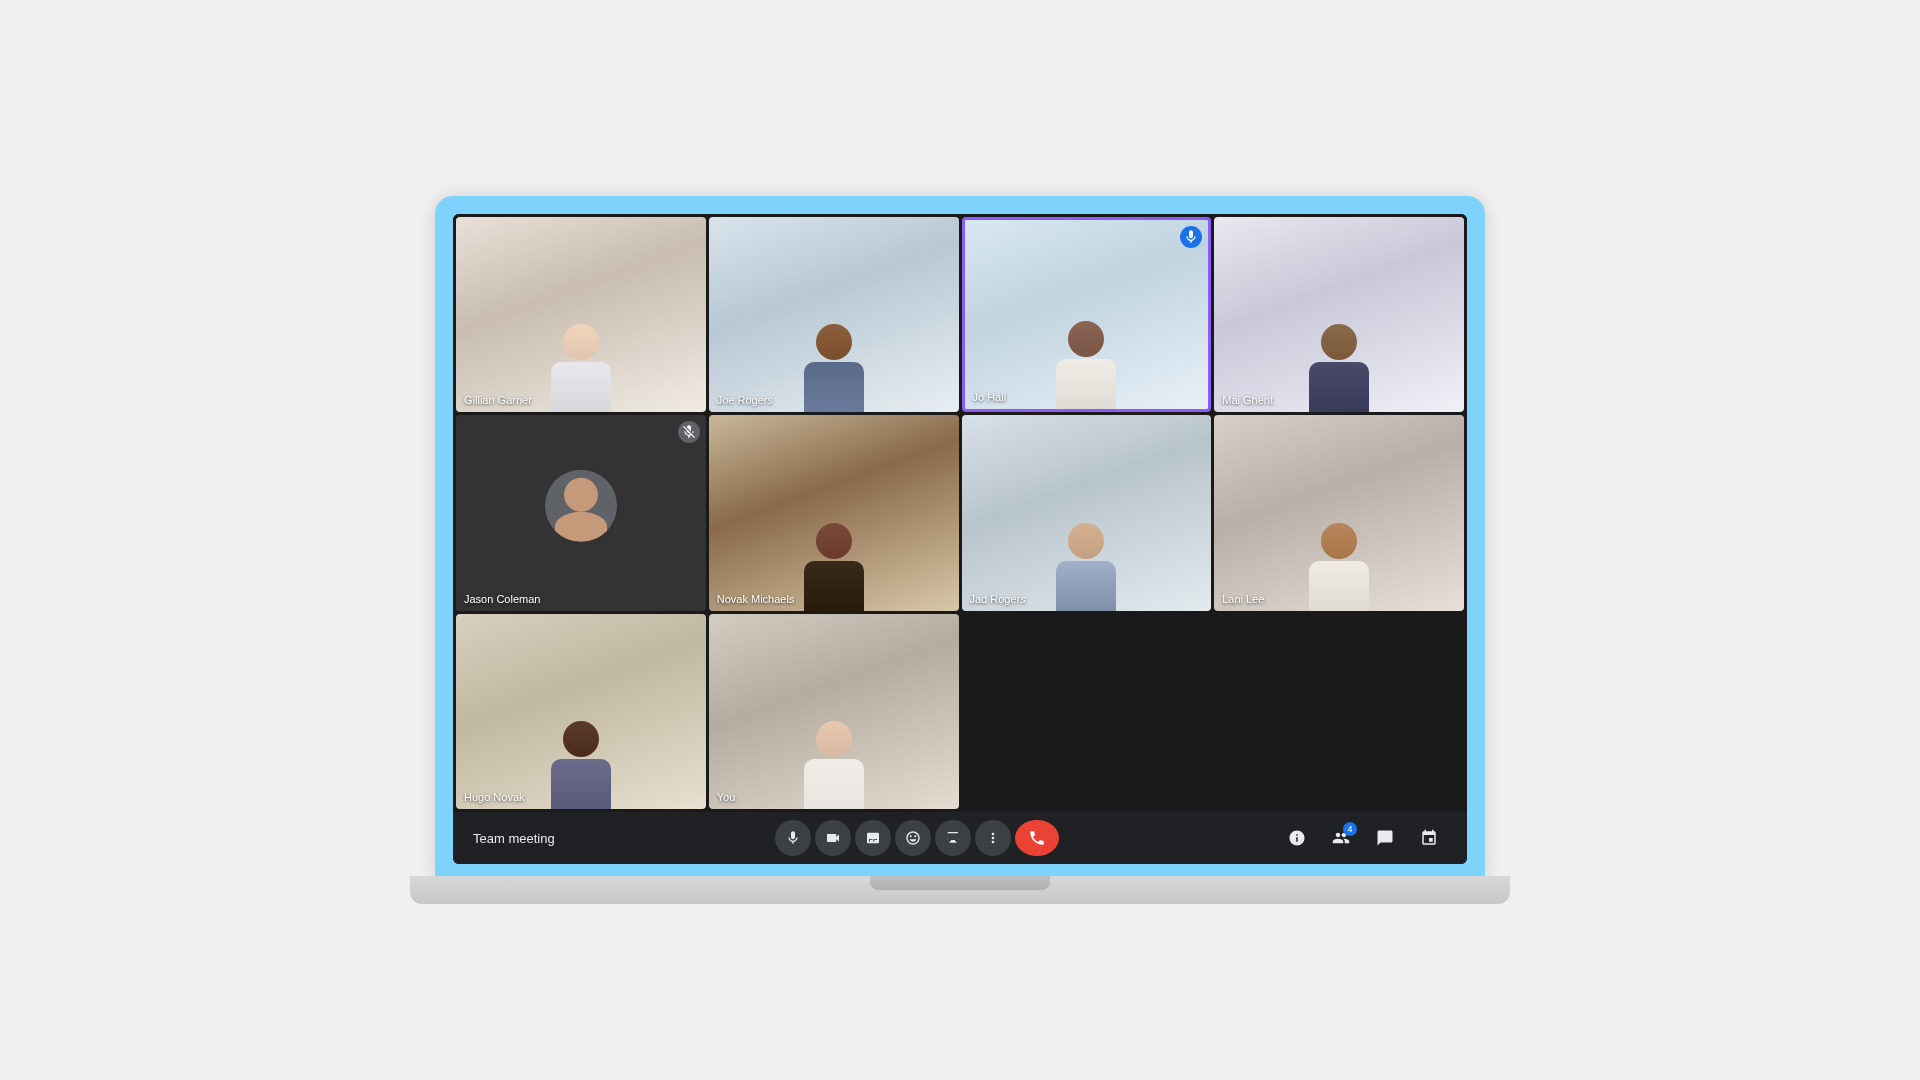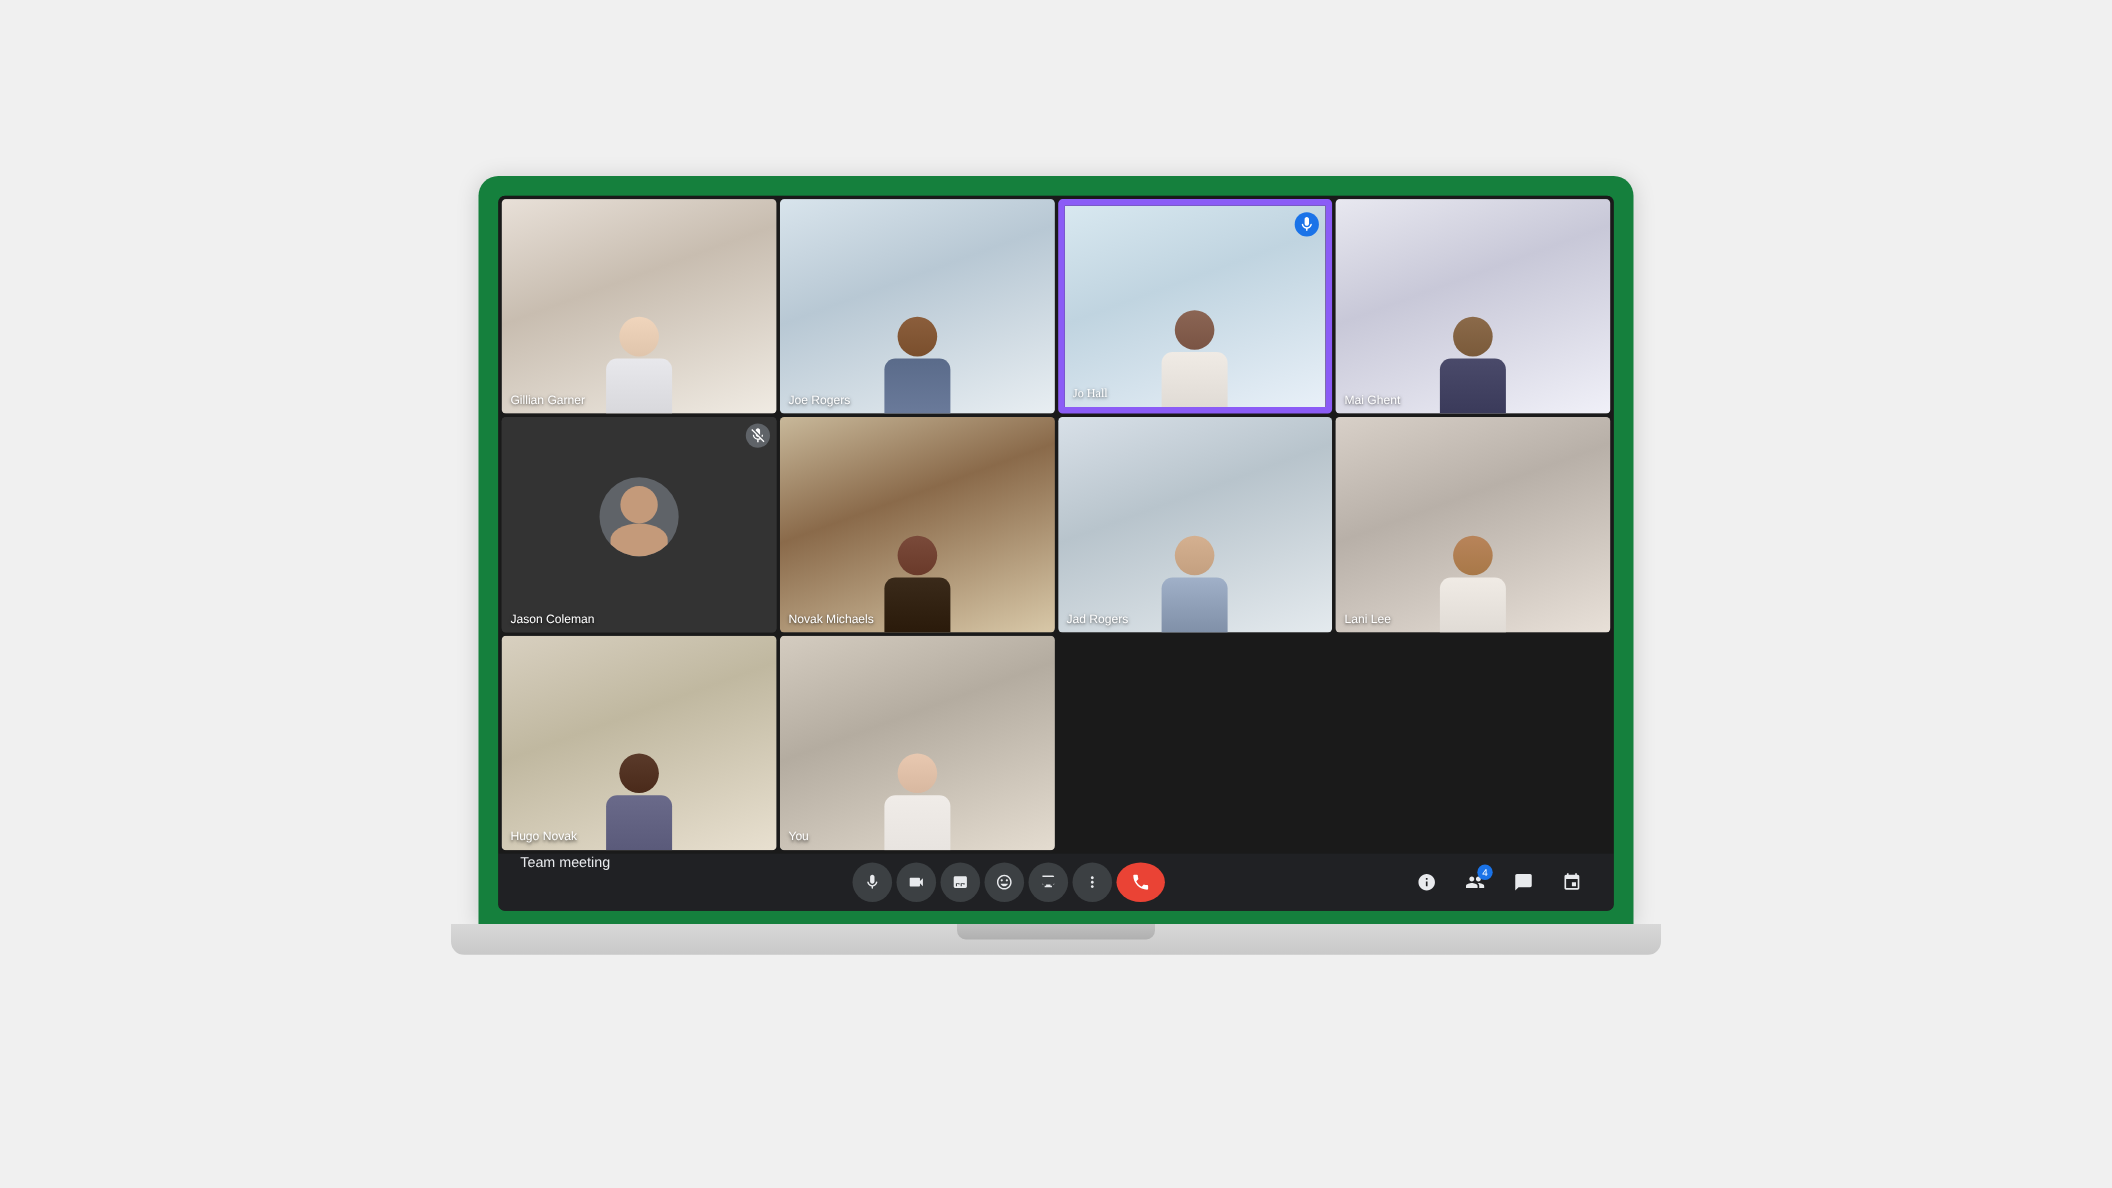--- a/index.html
+++ b/index.html
@@ -18,24 +18,25 @@
       width: 1100px;
       height: 760px;
       display: flex;
       flex-direction: column;
       align-items: center;
     }
 
     .laptop-screen-bezel {
       width: 1050px;
       height: 680px;
-      background: #15803d;
+      background: #7dd3fc;
       border-radius: 18px 18px 0 0;
       padding: 18px 18px 12px 18px;
       box-shadow: 0 2px 20px rgba(0,0,0,0.15);
+      margin-top: 36px;
     }
 
     .laptop-screen {
       width: 100%;
       height: 100%;
       background: #1a1a1a;
       border-radius: 6px;
       overflow: hidden;
       display: flex;
       flex-direction: column;
@@ -52,22 +53,21 @@
     }
 
     .video-tile {
       position: relative;
       background: #2d2d2d;
       border-radius: 4px;
       overflow: hidden;
     }
 
     .video-tile.active-speaker {
-      border: 6px solid #8b5cf6;
-      font-family: Liberation Serif, serif;
+      border: 3px solid #8b5cf6;
     }
 
     .participant-name {
       position: absolute;
       bottom: 6px;
       left: 8px;
       color: white;
       font-size: 11px;
       font-weight: 500;
       text-shadow: 0 1px 3px rgba(0,0,0,0.7);
@@ -171,20 +171,21 @@
     
     .tile-you .photo-bg {
       background: linear-gradient(160deg, #d4ccc0 0%, #b4aca0 40%, #e4dcd0 100%);
     }
 
     
     .bottom-bar {
       height: 52px;
       background: #202124;
       display: flex;
+      align-items: center;
       justify-content: space-between;
       padding: 0 20px;
       flex-shrink: 0;
     }
 
     .meeting-title {
       color: #e8eaed;
       font-size: 13px;
       font-weight: 400;
     }

